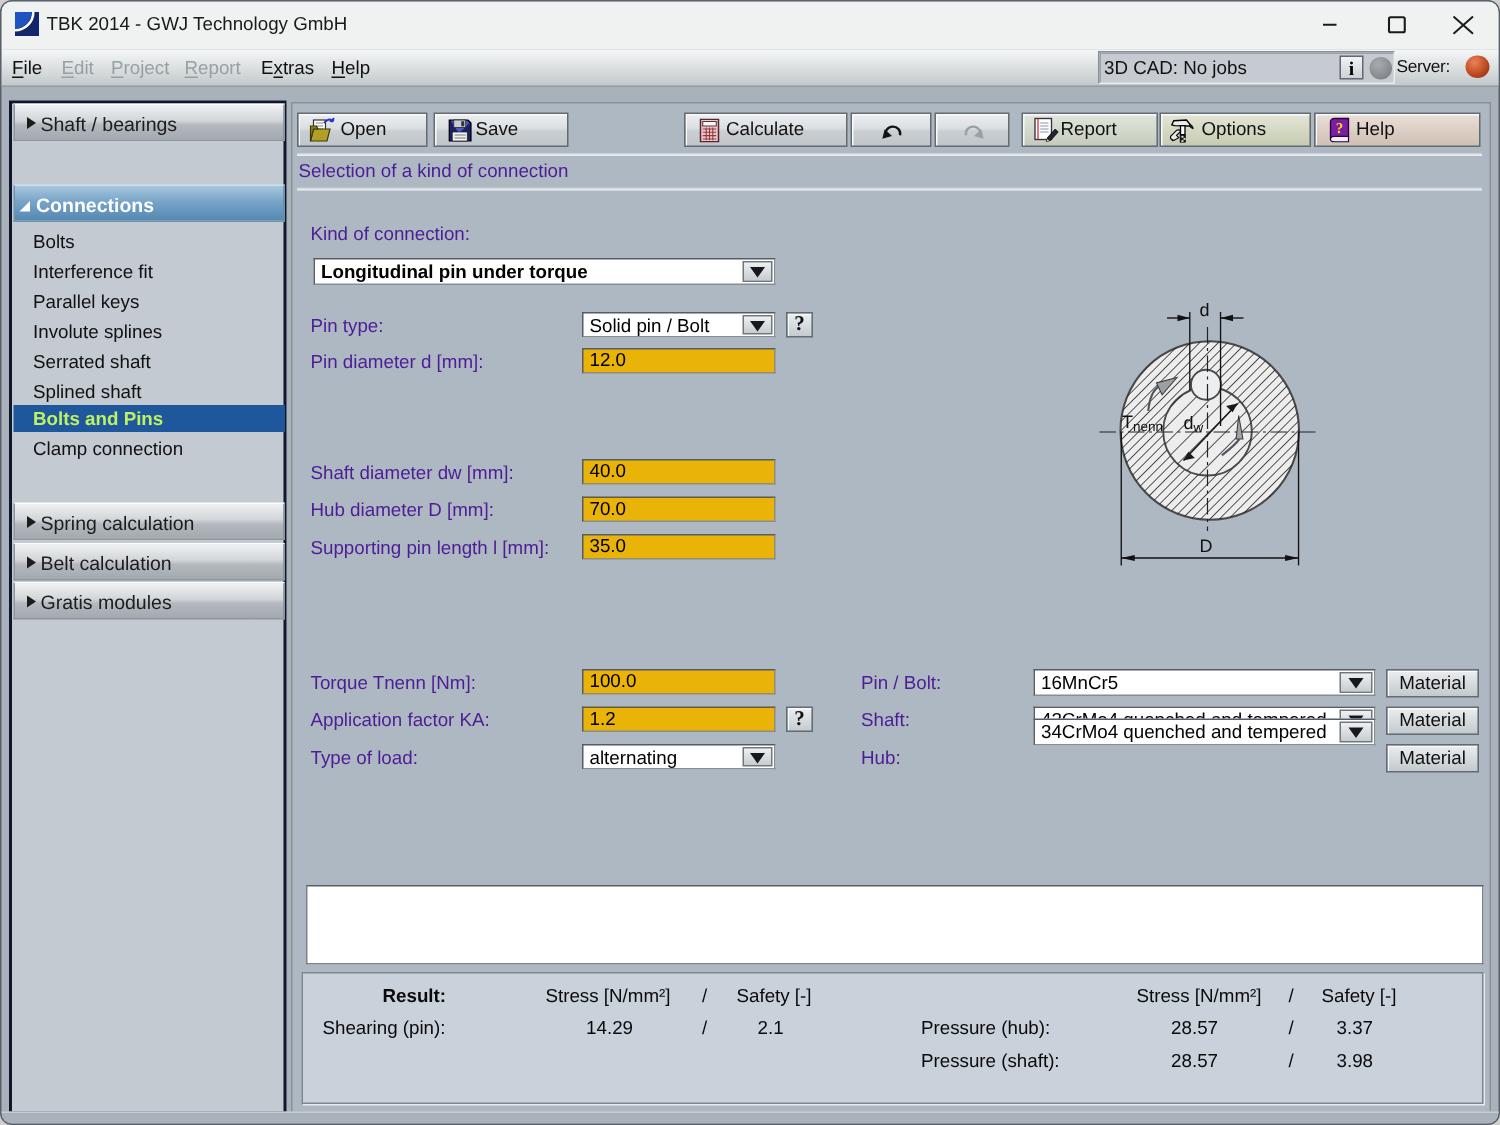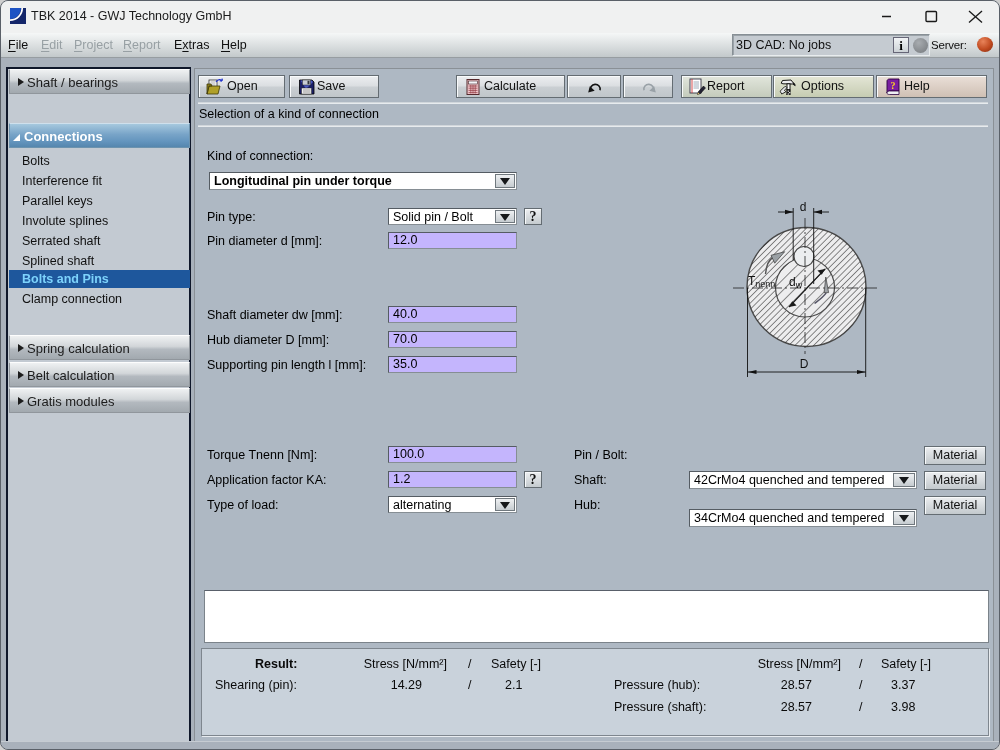--- a/index.html
+++ b/index.html
@@ -11,26 +11,26 @@
 .menuitem.gray{color:#98a0a4;}
 .menuitem u{text-decoration:underline;text-underline-offset:2px;}
 .panel-side{position:absolute;left:5px;top:66px;width:185px;height:676px;background:#c3cad2;border:2px solid #0f172a;}
 .panel-main{position:absolute;left:193px;top:67px;width:800px;height:675px;background:#aeb8c3;border:1px solid #8a9096;border-bottom-color:#9aa0a8;}
 .grphdr{position:absolute;left:1px;width:181px;height:25px;background:linear-gradient(#eff1f2 0%,#d2d6d9 45%,#b3b9bf 58%,#a2a9af 100%);border:1px solid #90969c;border-top-color:#fdfdfd;font-size:13px;color:#1c1c1c;}
 .grphdr .tri{position:absolute;left:8px;top:8px;width:0;height:0;border-left:6px solid #1c1c1c;border-top:4.7px solid transparent;border-bottom:4.7px solid transparent;}
 .grphdr .txt{position:absolute;left:17px;top:5px;}
 .grphdr.blue .txt{left:14px;}.grphdr.blue{background:linear-gradient(#a6c8de 0%,#78a4c8 45%,#6495be 75%,#5586ae 100%);color:#ffffff;font-weight:bold;border-color:#6d93ae;border-top-color:#cfe0ec;}
 .grphdr.blue .tri{border:none;border-bottom:7px solid #fff;border-left:7px solid transparent;top:10px;left:3px;width:0;height:0;}
 .sideitem{position:absolute;left:1px;width:181px;height:20px;font-size:12.5px;color:#111;line-height:20px;padding-left:13px;}
-.sideitem.sel{background:#1e579c;color:#7dd3fc;font-weight:bold;height:18px;line-height:18px;}
+.sideitem.sel{background:#1e579c;color:#bef264;font-weight:bold;height:18px;line-height:18px;}
 .tbtn{position:absolute;top:74px;height:23px;border:1px solid #646c72;background:linear-gradient(#eceef0,#dcdfe2 45%,#c9ced2 55%,#c0c6ca);box-shadow:inset 1px 1px 0 #f8fafb;font-size:13px;color:#111;}
 .tbtn .lbl{position:absolute;top:3px;font-size:12.5px;}
 .sepline{position:absolute;height:2px;background:linear-gradient(#c6ccd2,#f2f5f7);}
-.formlabel{position:absolute;font-size:12.5px;color:#000000;text-align:right;}
-.tfield{position:absolute;background:#c4b5fd;border:1px solid #868e94;border-top-color:#555c63;border-left-color:#555c63;font-size:12.5px;color:#000;padding-left:4px;}
+.formlabel{position:absolute;font-size:12.5px;color:#4c1d95;text-align:right;}
+.tfield{position:absolute;background:#eab308;border:1px solid #868e94;border-top-color:#555c63;border-left-color:#555c63;font-size:12.5px;color:#000;padding-left:4px;}
 .combo{position:absolute;background:#fff;border:1px solid #868e94;border-top-color:#555c63;border-left-color:#555c63;font-size:12.5px;color:#000;}
 .combo .ctext{position:absolute;left:4px;top:1px;}
 .combo .cbtn{position:absolute;right:1px;top:1px;height:calc(100% - 2px);background:linear-gradient(#eef0f2,#c6ccd0);border:1px solid #70787e;}
 .combo .cbtn:after{content:"";position:absolute;left:50%;top:50%;margin-left:-5px;margin-top:-3px;border-left:5px solid transparent;border-right:5px solid transparent;border-top:7px solid #16181a;}
 .qbtn{position:absolute;width:18px;background:linear-gradient(#edeff1,#c5cbcf);border:1px solid #646c72;box-shadow:inset 1px 1px 0 #f8fafb;font-size:14px;font-weight:bold;font-family:"Liberation Serif",serif;text-align:center;color:#111;}
 .mbtn{position:absolute;width:62px;height:19px;background:linear-gradient(#eceef0,#c3c9cd);border:1px solid #646c72;box-shadow:inset 1px 1px 0 #f8fafb;font-size:12.5px;color:#111;text-align:center;line-height:17px;}
 #whitebox{position:absolute;left:203px;top:589px;width:785px;height:53px;background:#fff;border:1px solid #7b838a;border-top-color:#59606a;}
 #resultpanel{position:absolute;left:200px;top:647px;width:788px;height:88px;background:#c9d2db;border:1px solid #7e868e;box-shadow:1px 1px 0 #e8ecf0;}
 .rtext{position:absolute;font-size:12.5px;color:#0a0a0a;}
 #botstrip{position:absolute;left:0;bottom:0;width:1000px;height:8px;background:#a9b1bb;border-top:1px solid #c6ccd2;}
@@ -219,29 +219,33 @@
   <div class="formlabel" style="left:206px;top:472px;">Application factor KA:</div>
   <div class="tfield" style="left:387px;top:470px;width:129px;height:17px;line-height:15px;">1.2</div>
   <div class="qbtn" style="left:523px;top:470px;height:17px;line-height:15px;">?</div>
   <div class="formlabel" style="left:206px;top:497px;">Type of load:</div>
   <div class="combo" style="left:387px;top:495px;width:129px;height:17px;">
       <span class="ctext">alternating</span>
       <span class="cbtn" style="width:20px;"></span>
     </div>
 
   <div class="formlabel" style="left:573px;top:447px;">Pin / Bolt:</div>
+  <div class="combo" style="left:688px;top:445px;width:228px;height:18px;">
+      <span class="ctext">16MnCr5</span>
+      <span class="cbtn" style="width:22px;"></span>
+    </div>
   <div class="mbtn" style="left:923px;top:445px;">Material</div>
   <div class="formlabel" style="left:573px;top:472px;">Shaft:</div>
   <div class="combo" style="left:688px;top:470px;width:228px;height:18px;">
       <span class="ctext">42CrMo4 quenched and tempered</span>
       <span class="cbtn" style="width:22px;"></span>
     </div>
   <div class="mbtn" style="left:923px;top:470px;">Material</div>
   <div class="formlabel" style="left:573px;top:497px;">Hub:</div>
-  <div class="combo" style="left:688px;top:508px;width:228px;height:18px;">
+  <div class="combo" style="left:688px;top:478px;width:228px;height:18px;">
       <span class="ctext">34CrMo4 quenched and tempered</span>
       <span class="cbtn" style="width:22px;"></span>
     </div>
   <div class="mbtn" style="left:923px;top:495px;">Material</div>
 
   <svg id="drawing" class="abs" style="left:725px;top:195px;" width="160" height="190" viewBox="0 0 160 190">
     <defs>
       <pattern id="h45" patternUnits="userSpaceOnUse" width="4.4" height="4.4" patternTransform="rotate(45)">
         <line x1="0" y1="0" x2="0" y2="4.4" stroke="#1c1c1c" stroke-width="1"></line>
       </pattern>

